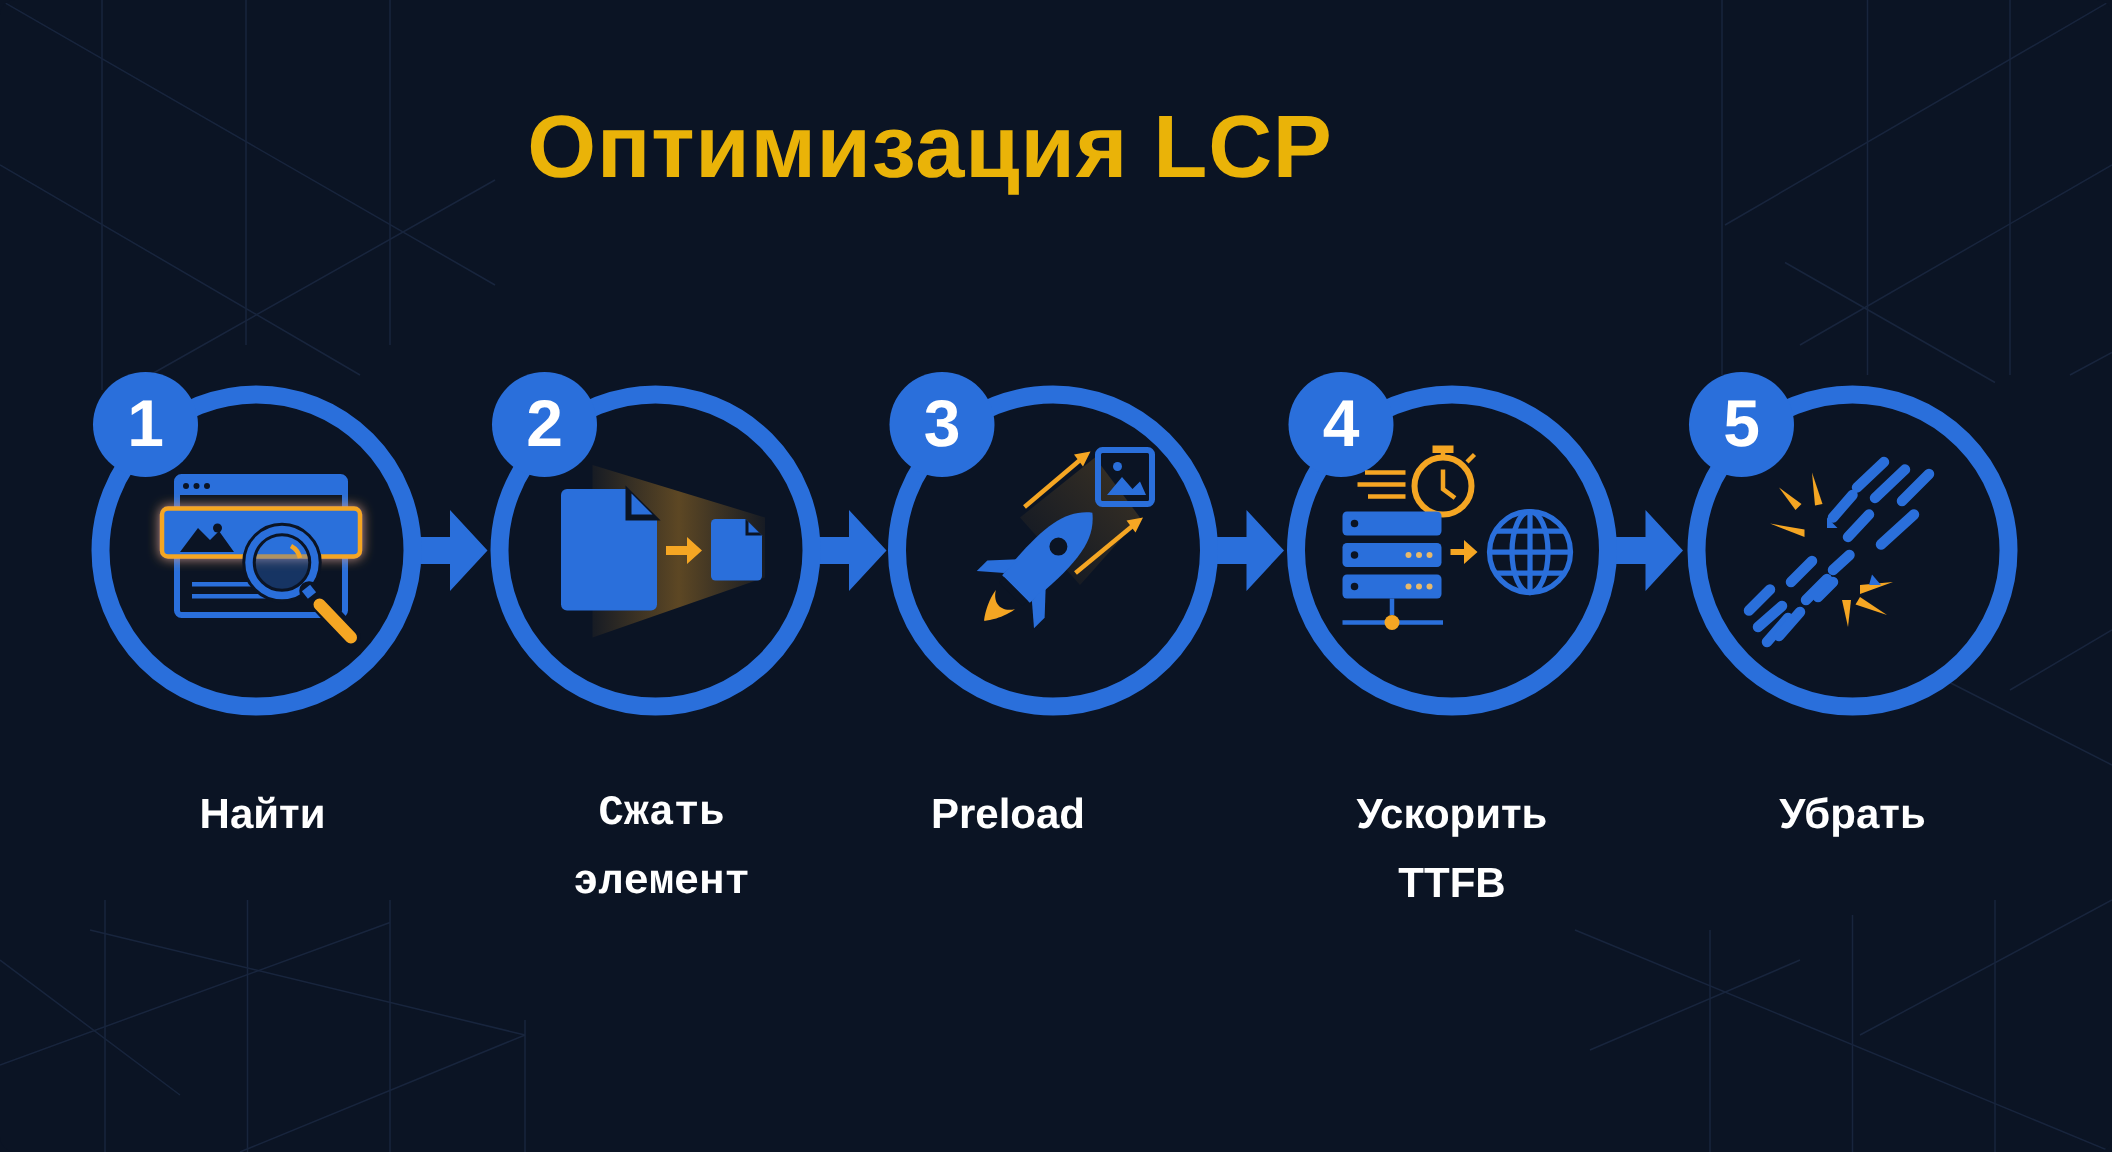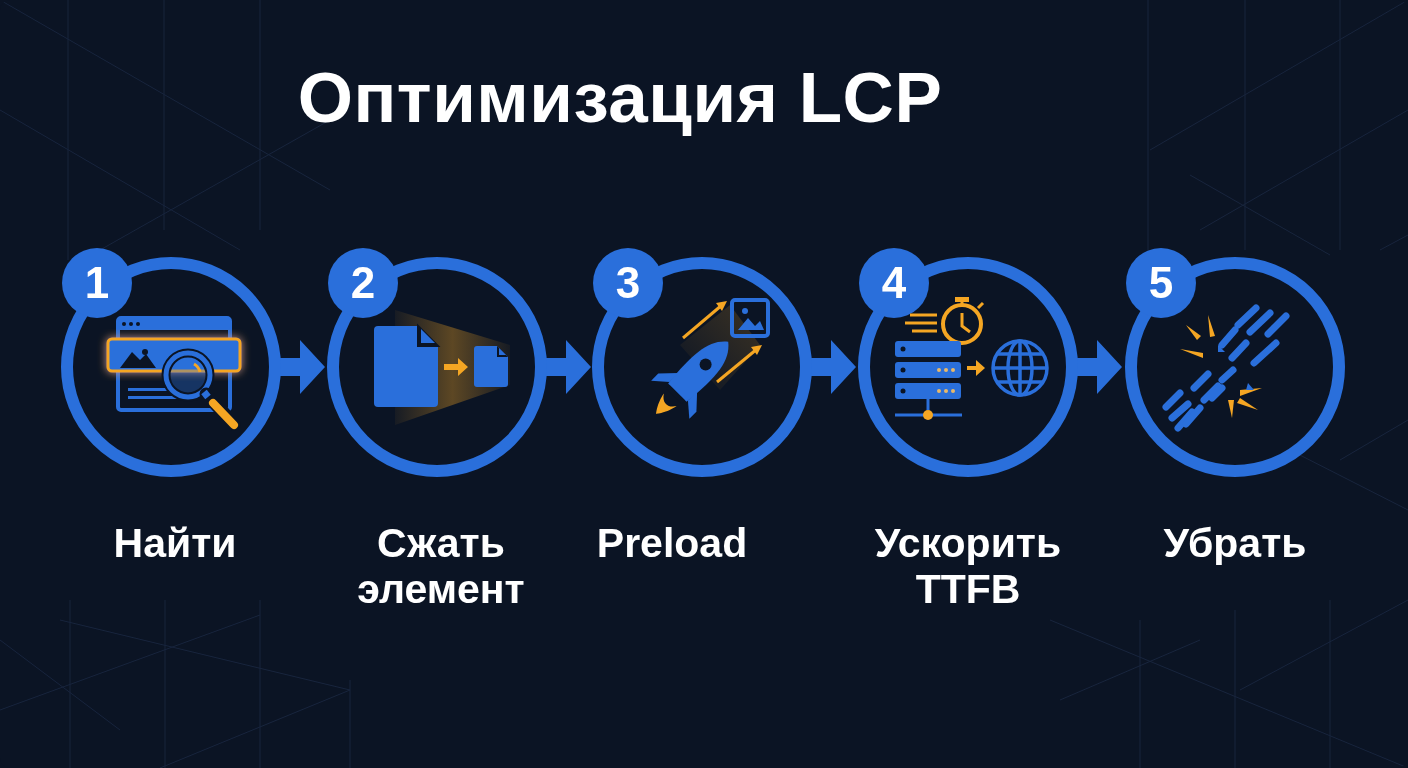--- a/index.html
+++ b/index.html
@@ -11,30 +11,30 @@
   }
   .frame {
     position: absolute; left: 0; top: 0; width: 1408px; height: 768px;
     background: #0b1424;
     border-radius: 10px;
     overflow: hidden;
   }
   .bg-grid { position: absolute; left: 0; top: 0; width: 1408px; height: 768px; }
   .title {
     position: absolute; left: 0; top: 58px; width: 1240px;
-    text-align: center; color: #ffffff;
-    font-size: 71px; font-weight: 700; letter-spacing: 0.5px;
+    text-align: center; color: #eab308;
+    font-size: 59px; font-weight: 700; letter-spacing: 0.5px;
     line-height: 80px;
   }
   .step { position: absolute; top: 0; left: 0; }
   .step-svg { position: absolute; left: 0; top: 0; }
   .label {
     position: absolute; top: 520px; width: 260px;
     text-align: center; color: #ffffff;
-    font-size: 41px; font-weight: 700; line-height: 46px;
+    font-size: 28px; font-weight: 700; line-height: 46px;
   }
   .label span { display: block; }
   .badge-num {
     position: absolute; width: 70px; height: 70px; line-height: 70px;
     text-align: center; color: #fff; font-weight: 700; font-size: 44px;
   }
 </style>
 </head>
 <body>
 
@@ -141,21 +141,21 @@
         <path d="M374 330 a4 4 0 0 1 4 -4 H418 L438 346 V403 a4 4 0 0 1 -4 4 H378 a4 4 0 0 1 -4 -4 Z" fill="#2a6fdb"></path>
         <path d="M418 326 V346 H438 Z" fill="#0b1424" stroke="#0b1424" stroke-width="2"></path>
         <path d="M421 329 V343 H435 Z" fill="#2a6fdb"></path>
         <path d="M474 349 a3 3 0 0 1 3 -3 H497 L508 357 V384 a3 3 0 0 1 -3 3 H477 a3 3 0 0 1 -3 -3 Z" fill="#2a6fdb"></path>
         <path d="M497 346 V357 H508 Z" fill="#0b1424"></path>
         <path d="M499 348 V355 H506 Z" fill="#2a6fdb"></path>
         <path d="M444 364 H458 V358 L468 367 L458 376 V370 H444 Z" fill="#f5a623"></path>
       </g>
     </svg>
     <div class="badge-num" style="left:328px; top:248px;">2</div>
-    <div class="label" style="left:311px;">
+    <div class="label" style="left:311px;font-family:Liberation Mono, monospace;">
       <span>Сжать</span>
       <span>элемент</span>
     </div>
   </div>
 
   <div class="step">
     <svg class="step-svg" width="1408" height="768" viewBox="0 0 1408 768">
       <circle cx="702" cy="367" r="104" fill="#0b1424" stroke="#2a6fdb" stroke-width="12"></circle>
       <circle cx="628" cy="283" r="35" fill="#2a6fdb"></circle>
       <g>

